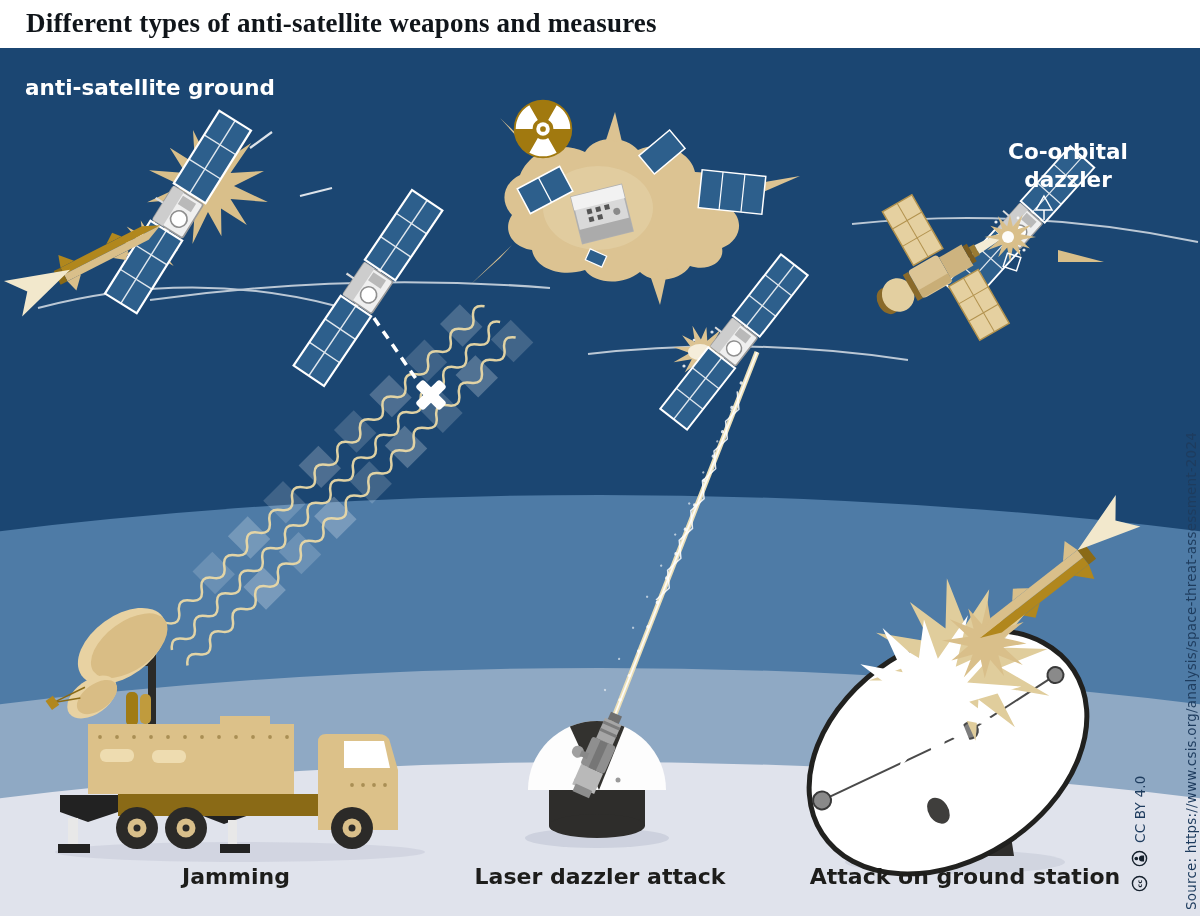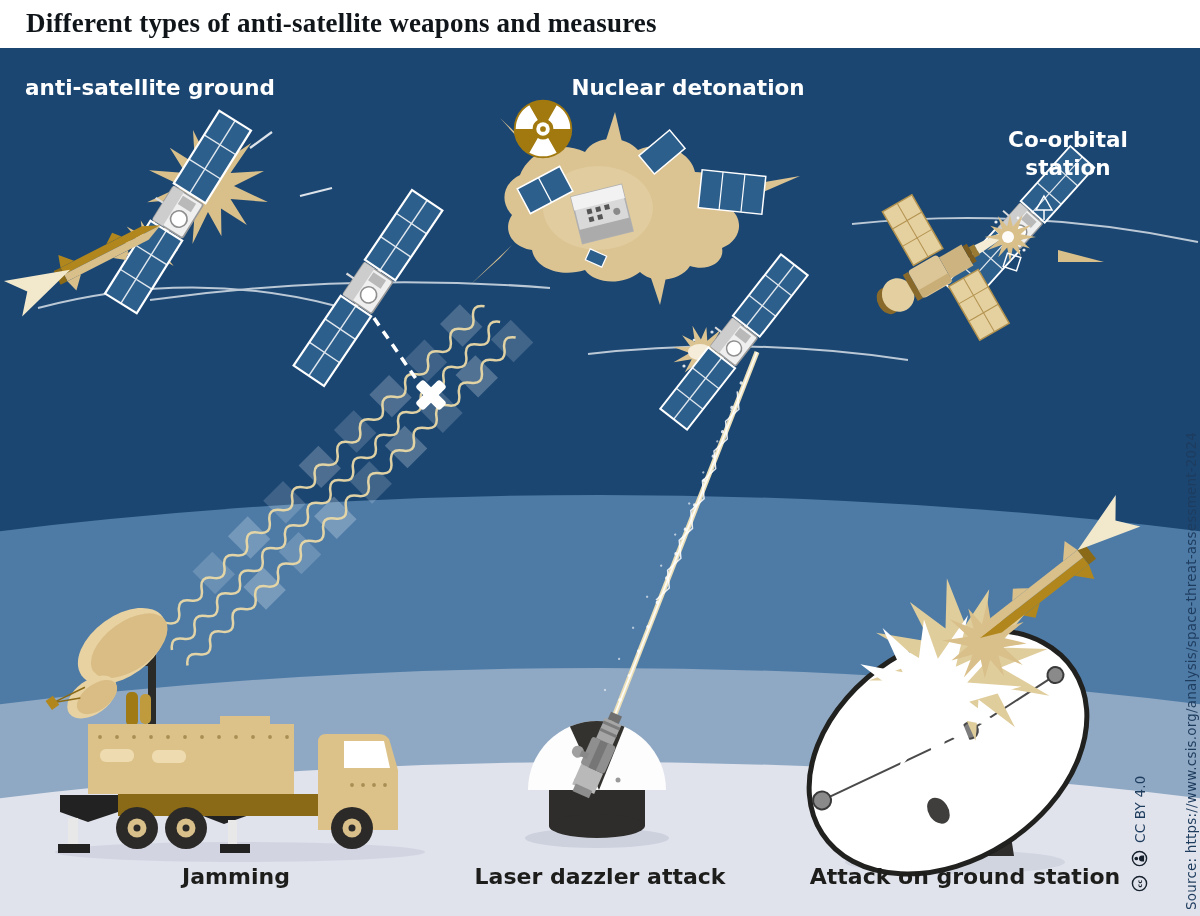--- a/index.html
+++ b/index.html
@@ -366,25 +366,24 @@
   </svg>
 
   <div class="title-bar">
     <h1>Different types of anti-satellite weapons and measures</h1>
   </div>
 
   <div class="sky-label" style="left:150px;top:74px;">
     <div>anti-satellite ground</div>
   </div>
   <div class="sky-label" style="left:688px;top:74px;">
-    <div>Nuclear detonation</div>
-  </div>
-  <div class="sky-label" style="left:1068px;top:126px;">
+  </div>
+  <div class="sky-label" style="left:1068px;top:138px;">
     <div>Co-orbital</div>
-    <div>station</div>
+    <div>dazzler</div>
   </div>
   <div class="ground-label" style="left:236px;top:864px;">Jamming</div>
   <div class="ground-label" style="left:600px;top:864px;">Laser dazzler attack</div>
   <div class="ground-label" style="left:965px;top:864px;">Attack on ground station</div>
 
   <div class="rot" style="left:1183px;top:910px;">
     <span>Source: https://www.csis.org/analysis/space-threat-assessment-2024</span>
   </div>
   <div class="rot" style="left:1131px;top:892px;">
     <svg width="17" height="17" viewBox="0 0 24 24">

